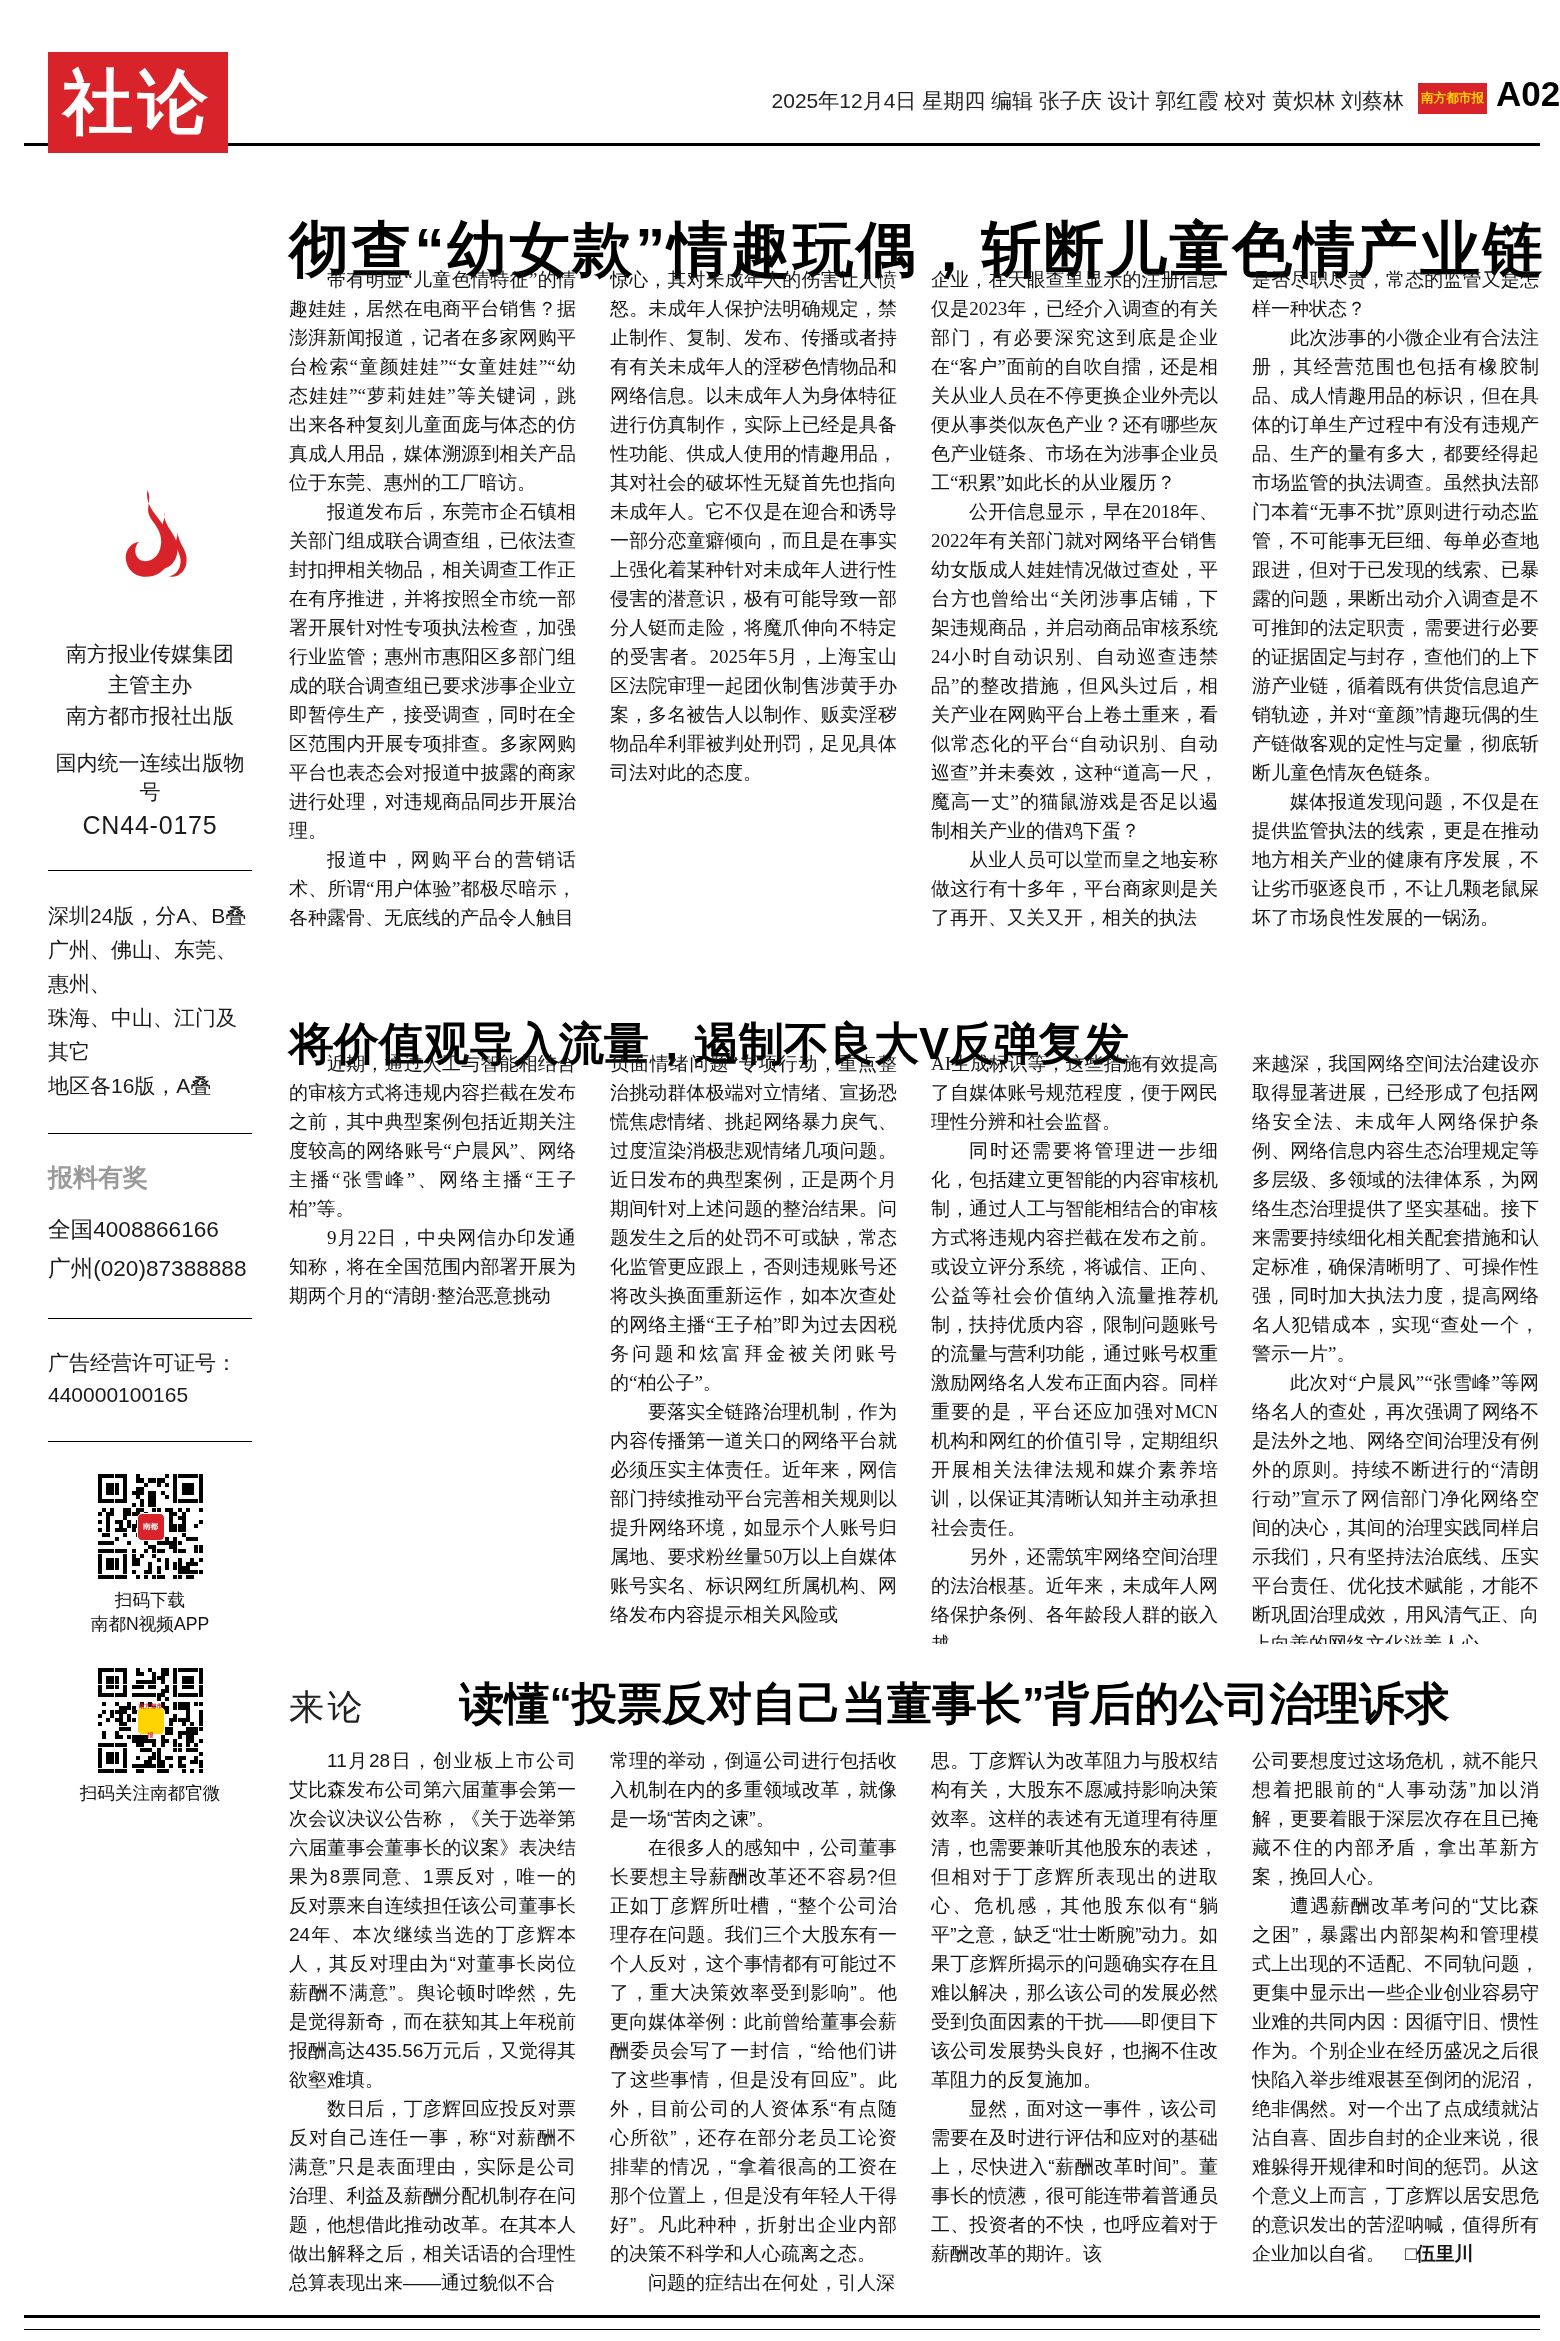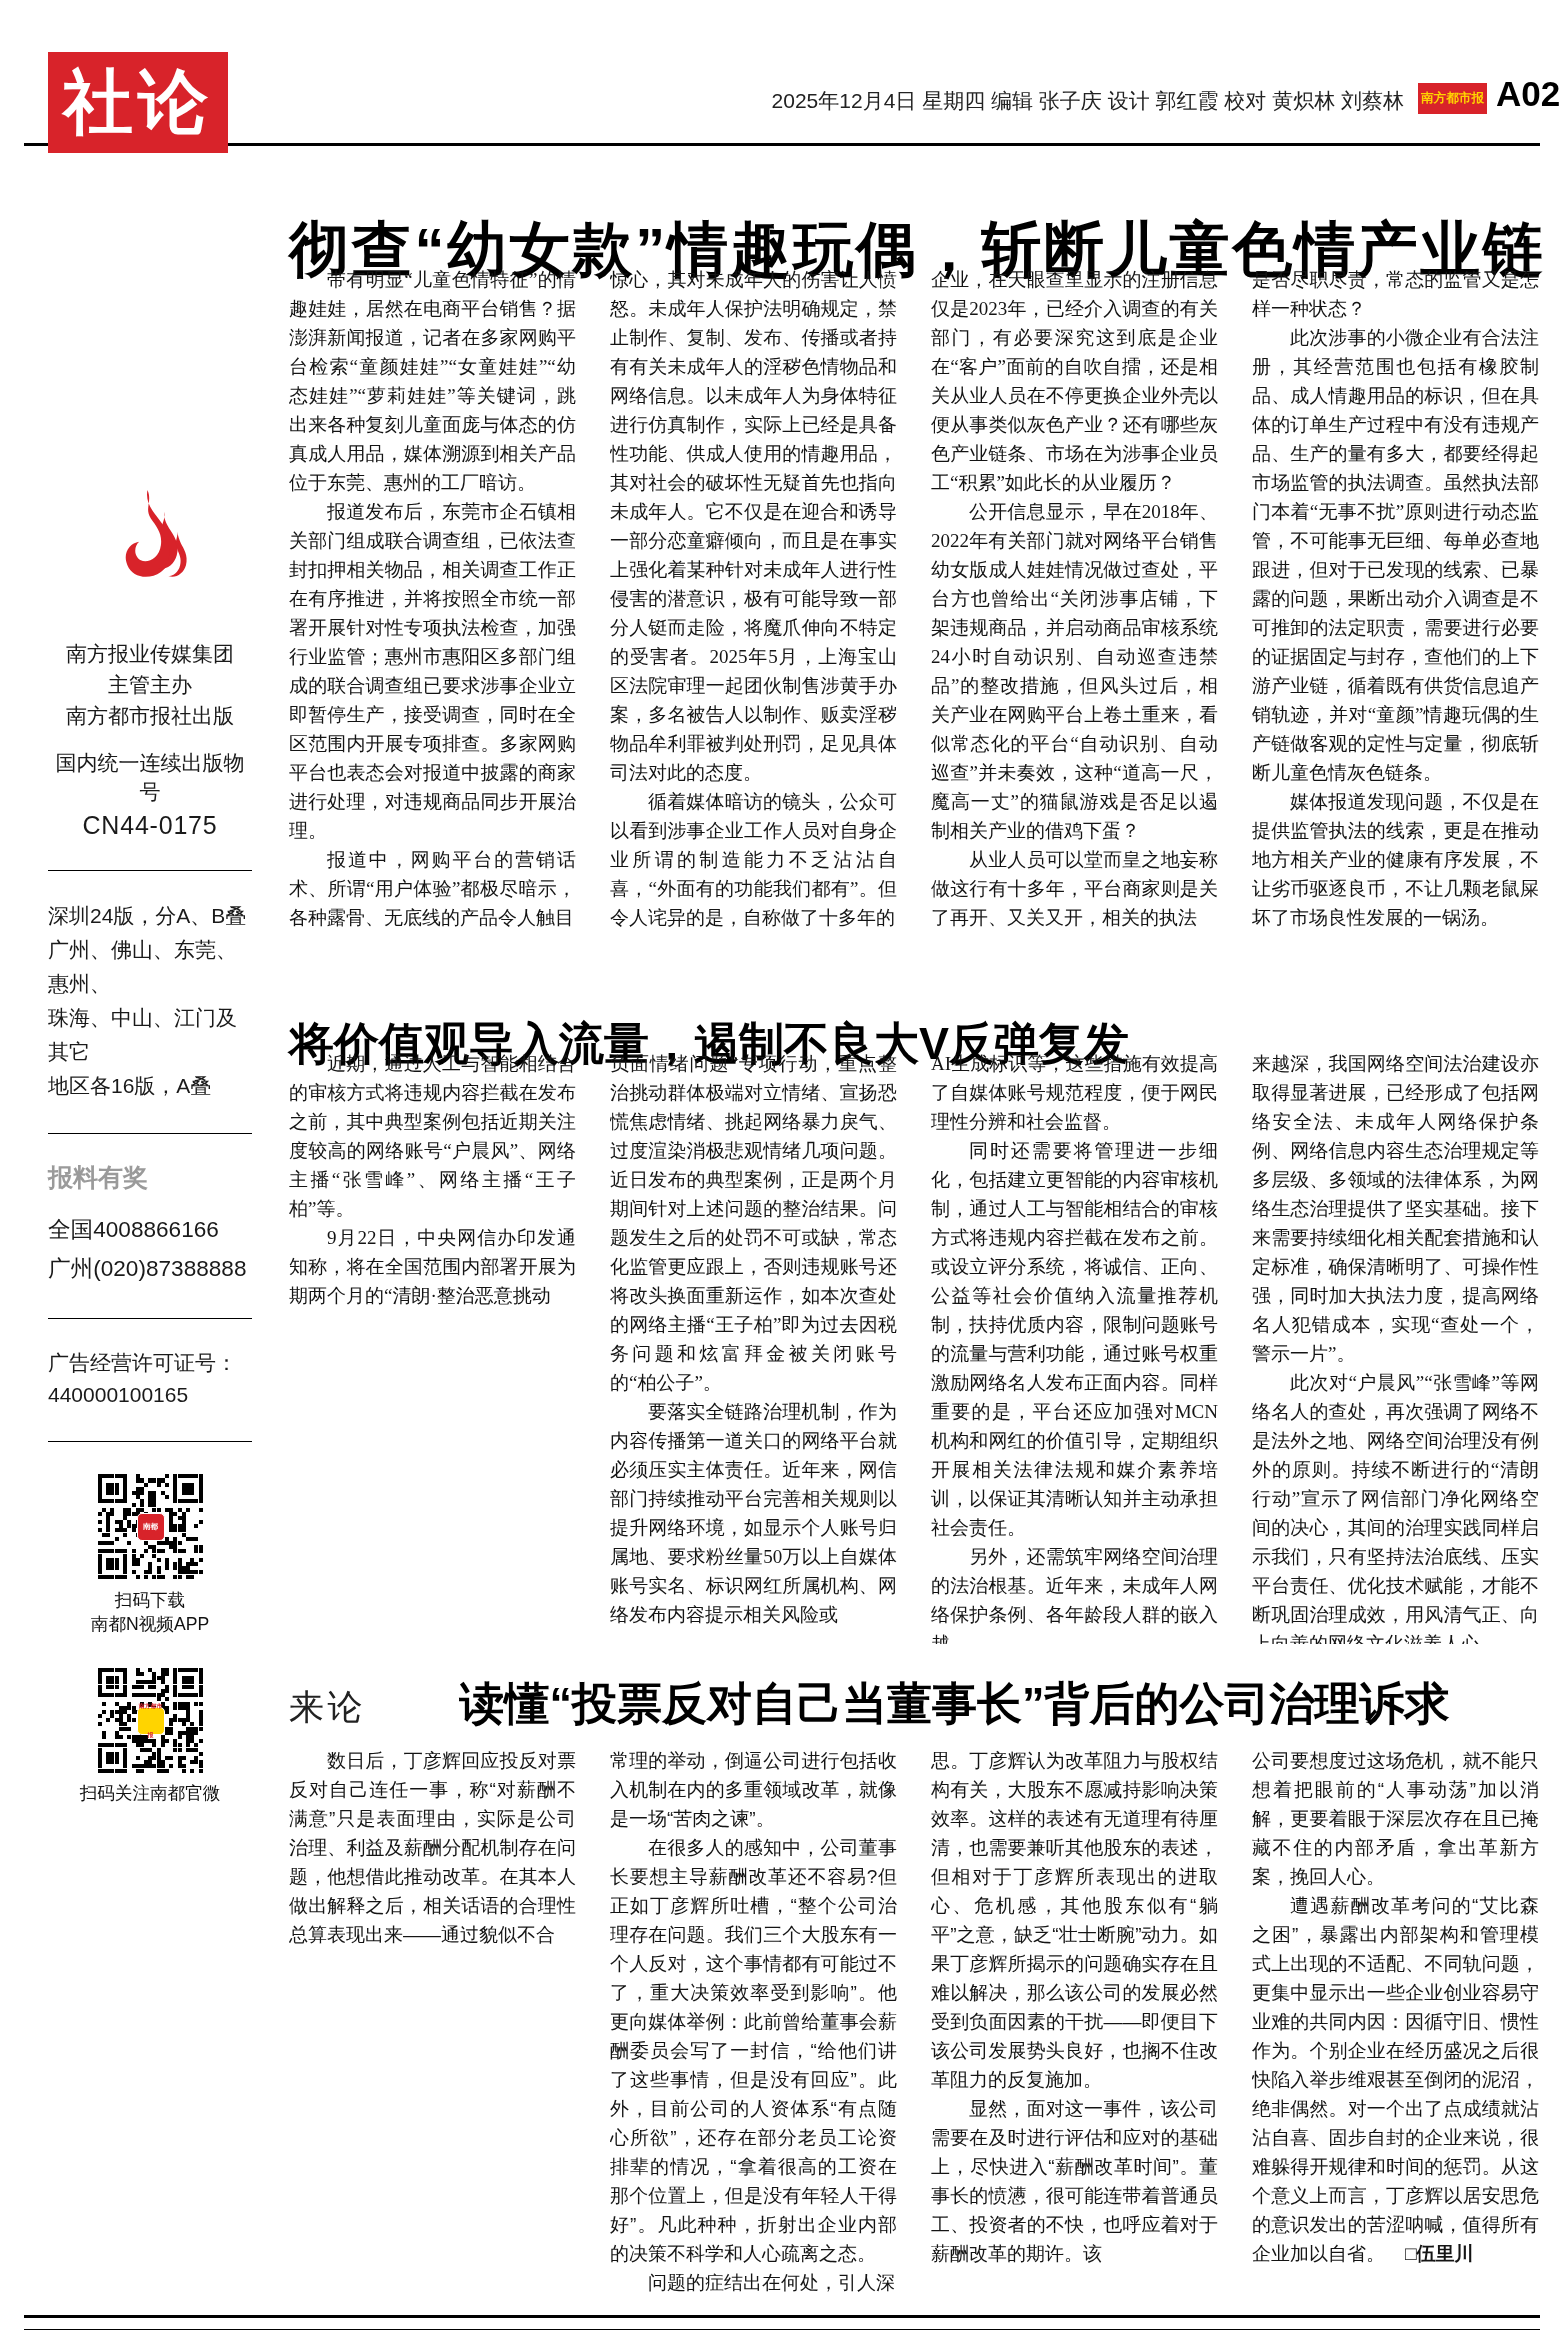--- a/index.html
+++ b/index.html
@@ -732,21 +732,20 @@
 <div class="main">
   <h1 class="a1-title">彻查“幼女款”情趣玩偶，斩断儿童色情产业链</h1>
   <div class="cols a1-cols serif-body">
       <div class="col">
         <p class="ind">带有明显“儿童色情特征”的情趣娃娃，居然在电商平台销售？据澎湃新闻报道，记者在多家网购平台检索“童颜娃娃”“女童娃娃”“幼态娃娃”“萝莉娃娃”等关键词，跳出来各种复刻儿童面庞与体态的仿真成人用品，媒体溯源到相关产品位于东莞、惠州的工厂暗访。</p>
         <p class="ind">报道发布后，东莞市企石镇相关部门组成联合调查组，已依法查封扣押相关物品，相关调查工作正在有序推进，并将按照全市统一部署开展针对性专项执法检查，加强行业监管；惠州市惠阳区多部门组成的联合调查组已要求涉事企业立即暂停生产，接受调查，同时在全区范围内开展专项排查。多家网购平台也表态会对报道中披露的商家进行处理，对违规商品同步开展治理。</p>
         <p class="ind">报道中，网购平台的营销话术、所谓“用户体验”都极尽暗示，各种露骨、无底线的产品令人触目</p>
       </div>
       <div class="col">
         <p>惊心，其对未成年人的伤害让人愤怒。未成年人保护法明确规定，禁止制作、复制、发布、传播或者持有有关未成年人的淫秽色情物品和网络信息。以未成年人为身体特征进行仿真制作，实际上已经是具备性功能、供成人使用的情趣用品，其对社会的破坏性无疑首先也指向未成年人。它不仅是在迎合和诱导一部分恋童癖倾向，而且是在事实上强化着某种针对未成年人进行性侵害的潜意识，极有可能导致一部分人铤而走险，将魔爪伸向不特定的受害者。2025年5月，上海宝山区法院审理一起团伙制售涉黄手办案，多名被告人以制作、贩卖淫秽物品牟利罪被判处刑罚，足见具体司法对此的态度。</p>
-        <p class="ind">循着媒体暗访的镜头，公众可以看到涉事企业工作人员对自身企业所谓的制造能力不乏沾沾自喜，“外面有的功能我们都有”。但令人诧异的是，自称做了十多年的</p>
       </div>
       <div class="col">
         <p>企业，在天眼查里显示的注册信息仅是2023年，已经介入调查的有关部门，有必要深究这到底是企业在“客户”面前的自吹自擂，还是相关从业人员在不停更换企业外壳以便从事类似灰色产业？还有哪些灰色产业链条、市场在为涉事企业员工“积累”如此长的从业履历？</p>
         <p class="ind">公开信息显示，早在2018年、2022年有关部门就对网络平台销售幼女版成人娃娃情况做过查处，平台方也曾给出“关闭涉事店铺，下架违规商品，并启动商品审核系统24小时自动识别、自动巡查违禁品”的整改措施，但风头过后，相关产业在网购平台上卷土重来，看似常态化的平台“自动识别、自动巡查”并未奏效，这种“道高一尺，魔高一丈”的猫鼠游戏是否足以遏制相关产业的借鸡下蛋？</p>
         <p class="ind">从业人员可以堂而皇之地妄称做这行有十多年，平台商家则是关了再开、又关又开，相关的执法</p>
       </div>
       <div class="col">
         <p>是否尽职尽责，常态的监管又是怎样一种状态？</p>
         <p class="ind">此次涉事的小微企业有合法注册，其经营范围也包括有橡胶制品、成人情趣用品的标识，但在具体的订单生产过程中有没有违规产品、生产的量有多大，都要经得起市场监管的执法调查。虽然执法部门本着“无事不扰”原则进行动态监管，不可能事无巨细、每单必查地跟进，但对于已发现的线索、已暴露的问题，果断出动介入调查是不可推卸的法定职责，需要进行必要的证据固定与封存，查他们的上下游产业链，循着既有供货信息追产销轨迹，并对“童颜”情趣玩偶的生产链做客观的定性与定量，彻底斩断儿童色情灰色链条。</p>
         <p class="ind">媒体报道发现问题，不仅是在提供监管执法的线索，更是在推动地方相关产业的健康有序发展，不让劣币驱逐良币，不让几颗老鼠屎坏了市场良性发展的一锅汤。</p>
@@ -773,20 +772,21 @@
         <p class="ind">此次对“户晨风”“张雪峰”等网络名人的查处，再次强调了网络不是法外之地、网络空间治理没有例外的原则。持续不断进行的“清朗行动”宣示了网信部门净化网络空间的决心，其间的治理实践同样启示我们，只有坚持法治底线、压实平台责任、优化技术赋能，才能不断巩固治理成效，用风清气正、向上向善的网络文化滋养人心。</p>
       </div>
     </div>
 
   <div class="a3-head">
     <span class="kicker">来论</span>
     <span class="a3-title">读懂“投票反对自己当董事长”背后的公司治理诉求</span>
   </div>
   <div class="cols a3-cols sans-body">
       <div class="col">
+        <p class="ind">11月28日，创业板上市公司艾比森发布公司第六届董事会第一次会议决议公告称，《关于选举第六届董事会董事长的议案》表决结果为8票同意、1票反对，唯一的反对票来自连续担任该公司董事长24年、本次继续当选的丁彦辉本人，其反对理由为“对董事长岗位薪酬不满意”。舆论顿时哗然，先是觉得新奇，而在获知其上年税前报酬高达435.56万元后，又觉得其欲壑难填。</p>
         <p class="ind">数日后，丁彦辉回应投反对票反对自己连任一事，称“对薪酬不满意”只是表面理由，实际是公司治理、利益及薪酬分配机制存在问题，他想借此推动改革。在其本人做出解释之后，相关话语的合理性总算表现出来——通过貌似不合</p>
       </div>
       <div class="col">
         <p>常理的举动，倒逼公司进行包括收入机制在内的多重领域改革，就像是一场“苦肉之谏”。</p>
         <p class="ind">在很多人的感知中，公司董事长要想主导薪酬改革还不容易?但正如丁彦辉所吐槽，“整个公司治理存在问题。我们三个大股东有一个人反对，这个事情都有可能过不了，重大决策效率受到影响”。他更向媒体举例：此前曾给董事会薪酬委员会写了一封信，“给他们讲了这些事情，但是没有回应”。此外，目前公司的人资体系“有点随心所欲”，还存在部分老员工论资排辈的情况，“拿着很高的工资在那个位置上，但是没有年轻人干得好”。凡此种种，折射出企业内部的决策不科学和人心疏离之态。</p>
         <p class="ind">问题的症结出在何处，引人深</p>
       </div>
       <div class="col">
         <p>思。丁彦辉认为改革阻力与股权结构有关，大股东不愿减持影响决策效率。这样的表述有无道理有待厘清，也需要兼听其他股东的表述，但相对于丁彦辉所表现出的进取心、危机感，其他股东似有“躺平”之意，缺乏“壮士断腕”动力。如果丁彦辉所揭示的问题确实存在且难以解决，那么该公司的发展必然受到负面因素的干扰——即便目下该公司发展势头良好，也搁不住改革阻力的反复施加。</p>
         <p class="ind">显然，面对这一事件，该公司需要在及时进行评估和应对的基础上，尽快进入“薪酬改革时间”。董事长的愤懑，很可能连带着普通员工、投资者的不快，也呼应着对于薪酬改革的期许。该</p>

